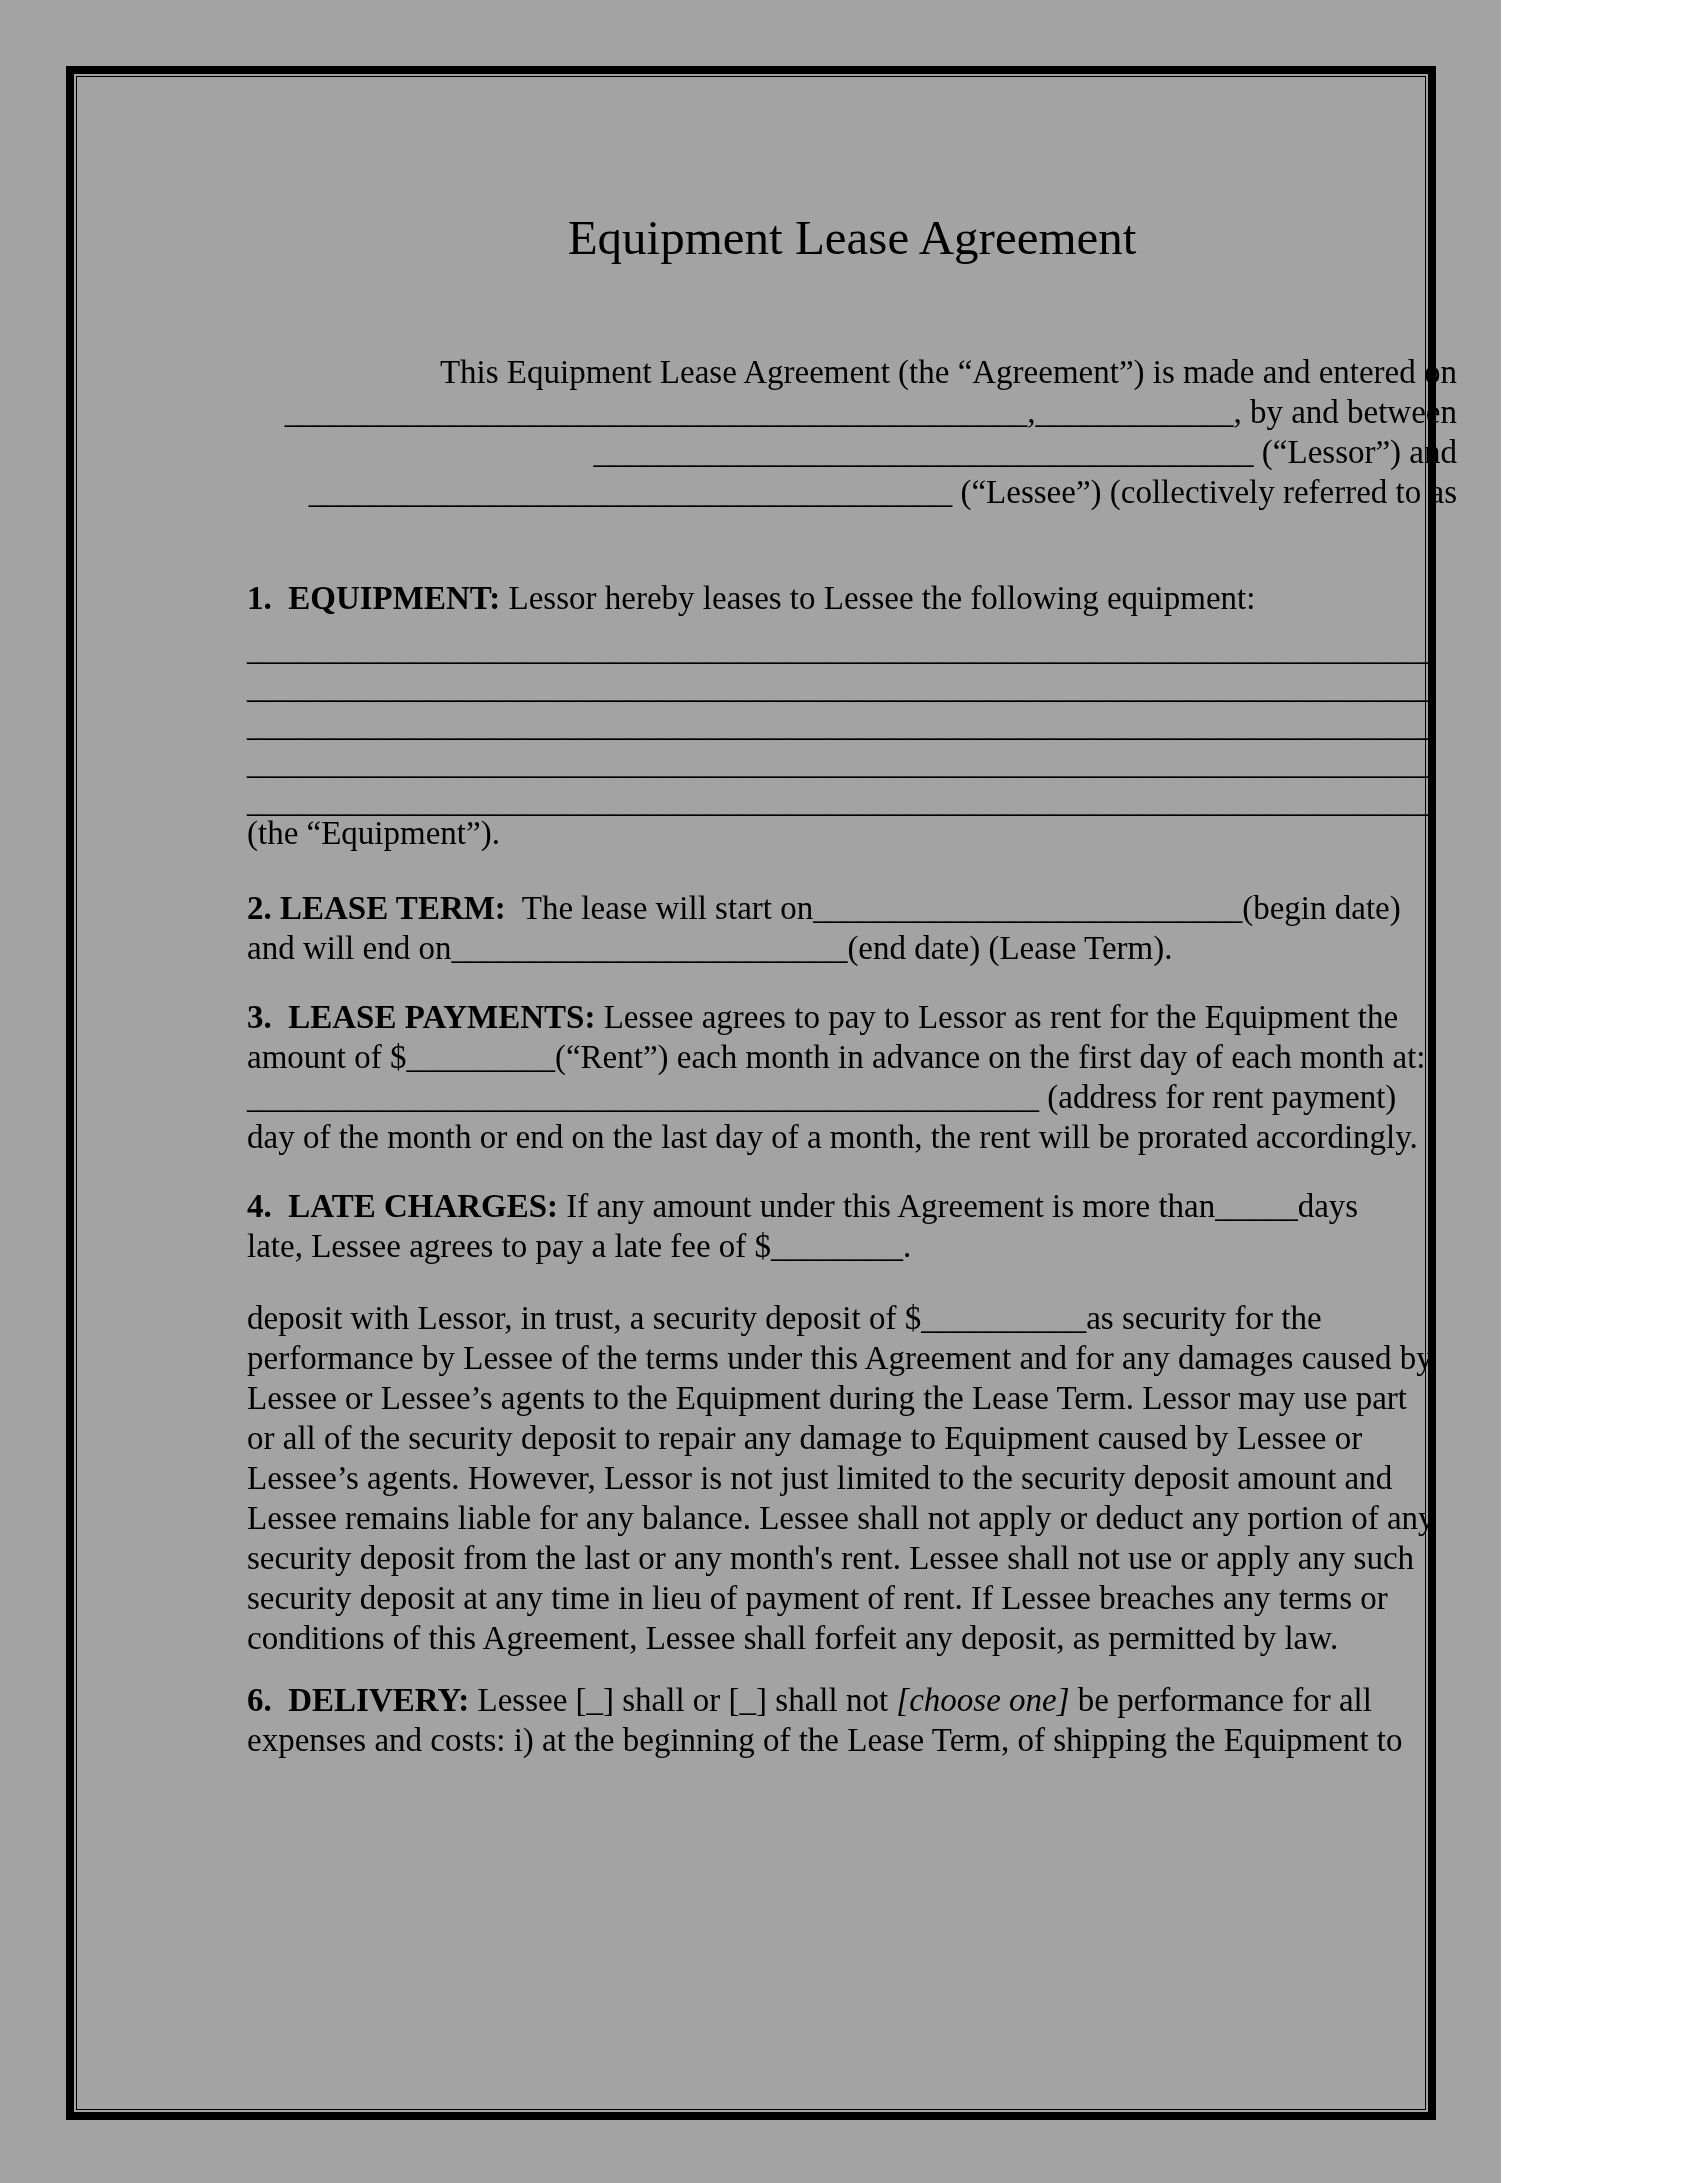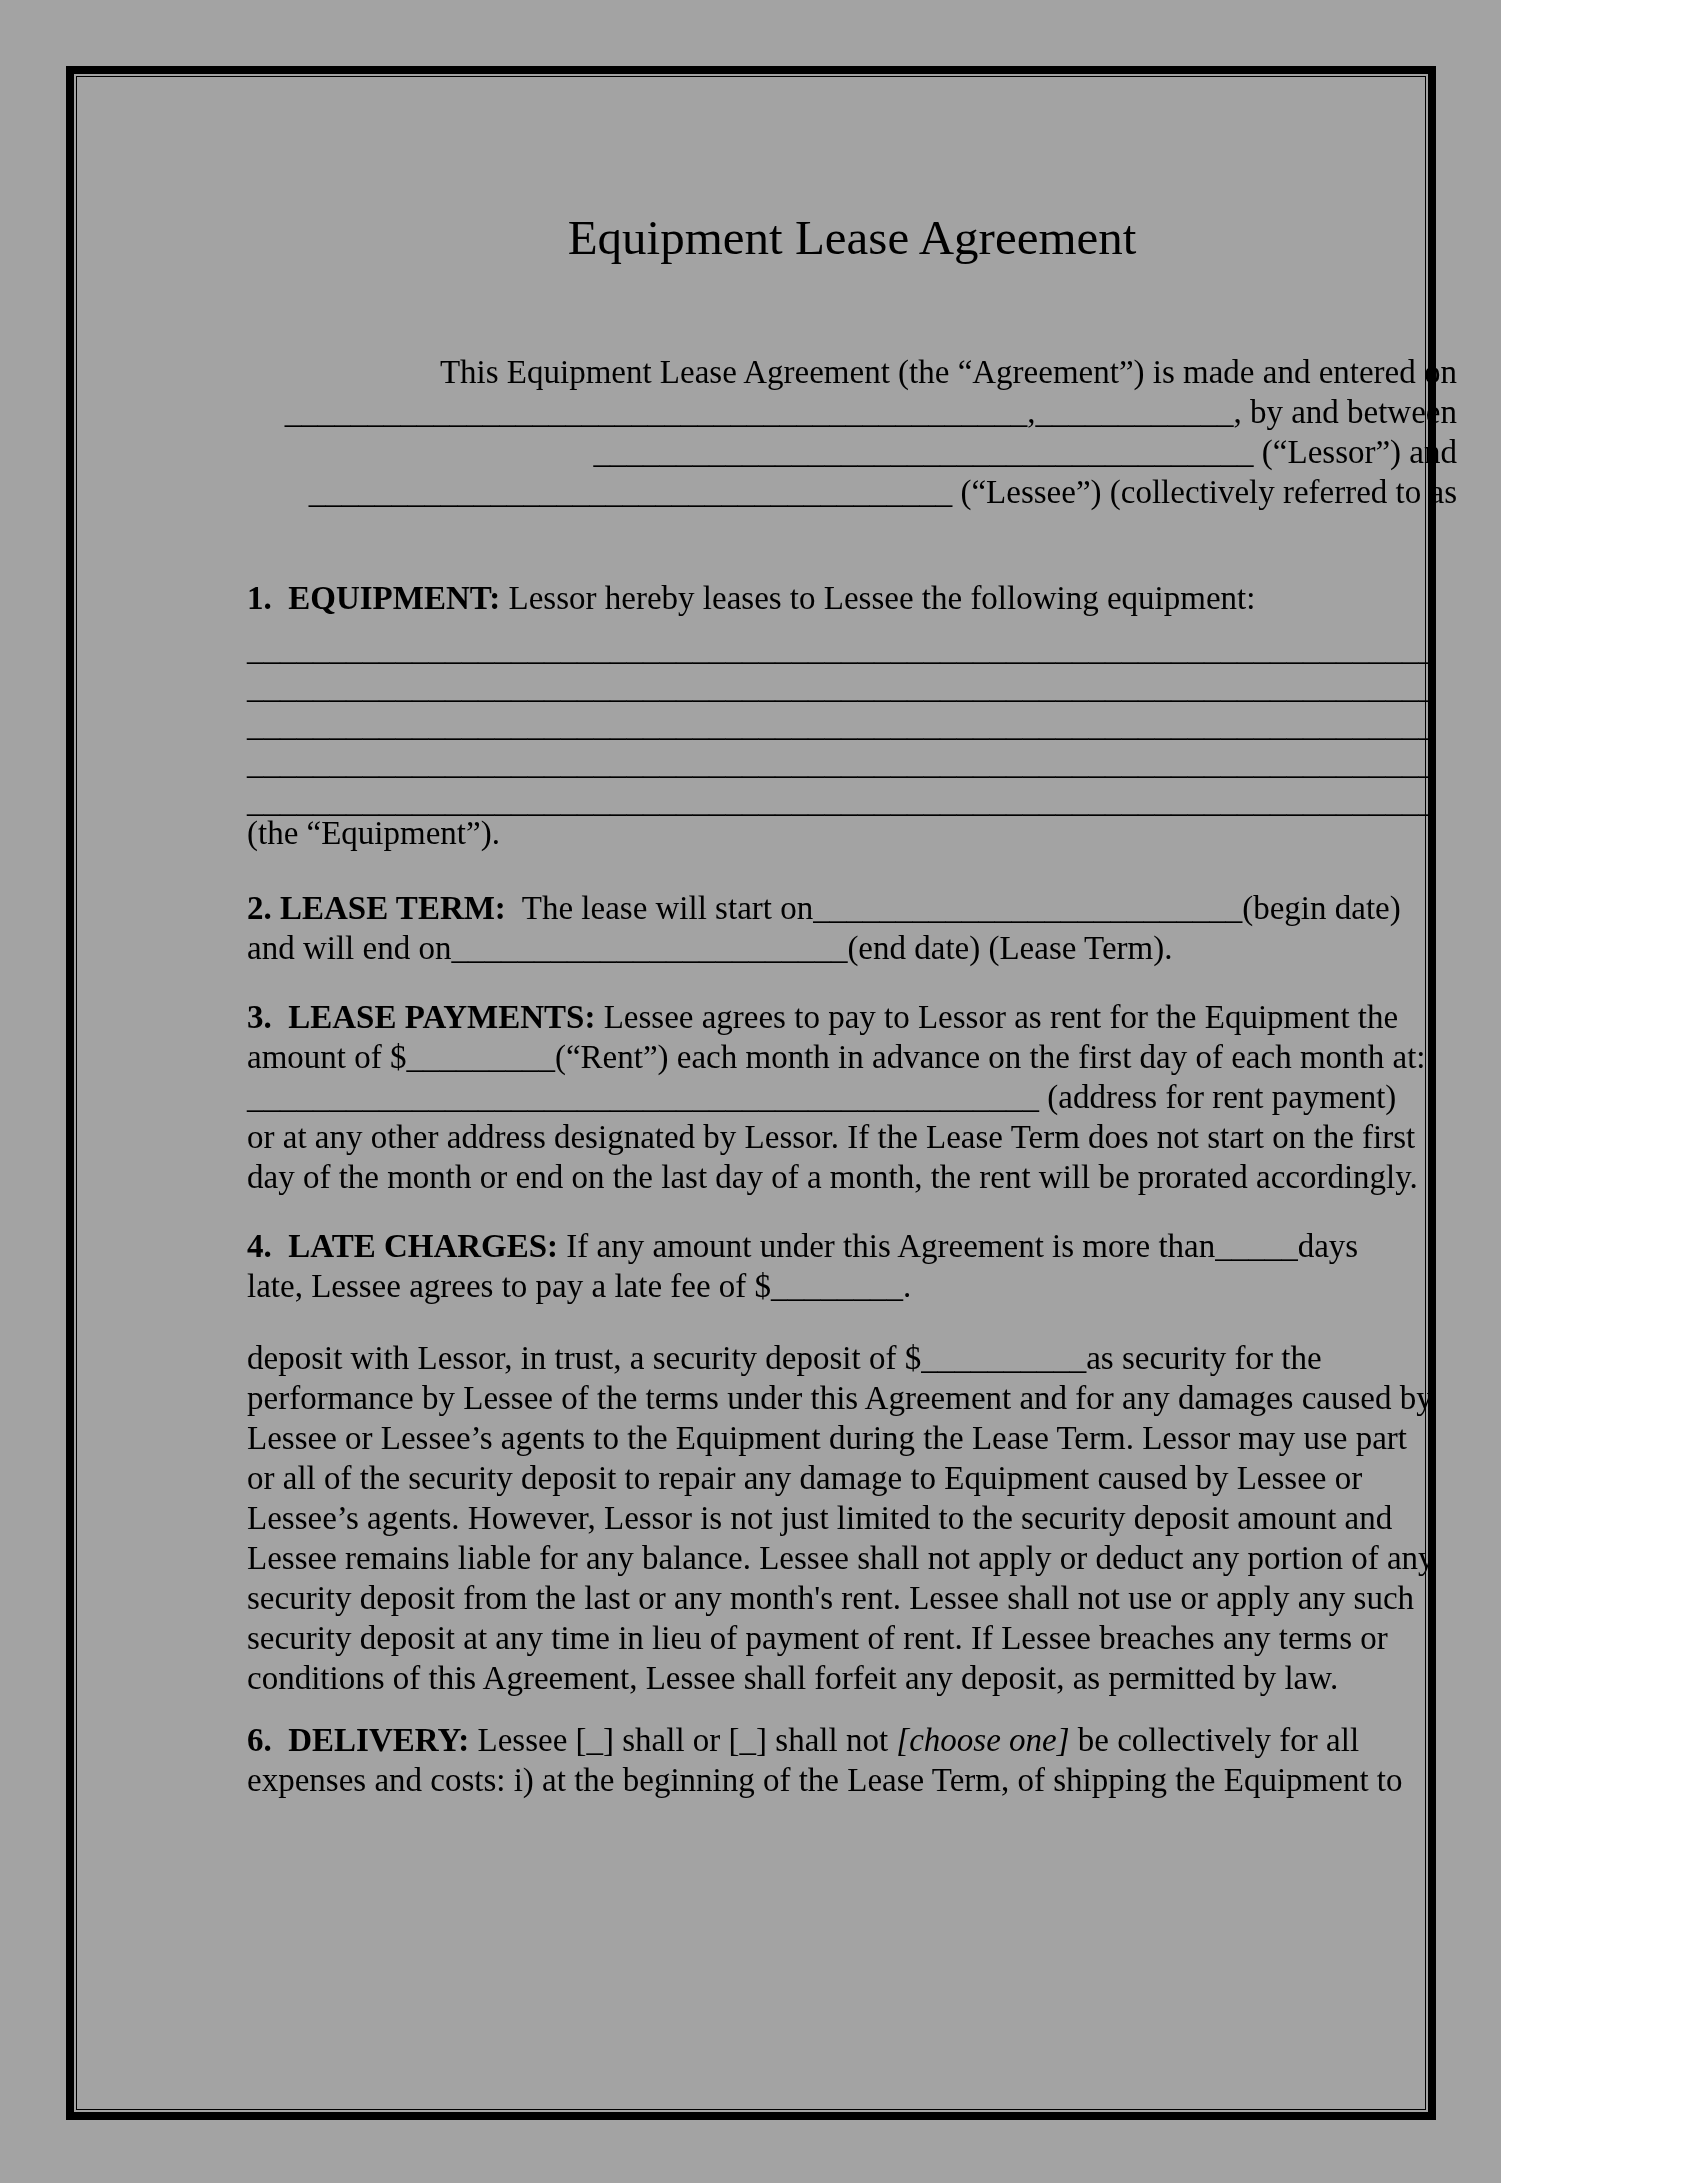--- a/index.html
+++ b/index.html
@@ -101,21 +101,20 @@
 
     <div class="para p-sec2">
       <div class="line"><strong>2. LEASE TERM:</strong><span>  The lease will start on__________________________(begin date)</span></div>
       <div class="line">and will end on________________________(end date) (Lease Term).</div>
     </div>
 
     <div class="para p-sec3">
       <div class="line"><strong>3.  LEASE PAYMENTS:</strong><span> Lessee agrees to pay to Lessor as rent for the Equipment the</span></div>
       <div class="line">amount of $_________(“Rent”) each month in advance on the first day of each month at:</div>
       <div class="line">________________________________________________ (address for rent payment)</div>
-      <div class="line">or at any other address designated by Lessor. If the Lease Term does not start on the first</div>
       <div class="line">day of the month or end on the last day of a month, the rent will be prorated accordingly.</div>
     </div>
 
     <div class="para p-sec4">
       <div class="line"><strong>4.  LATE CHARGES:</strong><span> If any amount under this Agreement is more than_____days</span></div>
       <div class="line">late, Lessee agrees to pay a late fee of $________.</div>
     </div>
 
     <div class="para p-sec5">
       <div class="line">deposit with Lessor, in trust, a security deposit of $__________as security for the</div>
@@ -123,19 +122,19 @@
       <div class="line">Lessee or Lessee’s agents to the Equipment during the Lease Term. Lessor may use part</div>
       <div class="line">or all of the security deposit to repair any damage to Equipment caused by Lessee or</div>
       <div class="line">Lessee’s agents. However, Lessor is not just limited to the security deposit amount and</div>
       <div class="line">Lessee remains liable for any balance. Lessee shall not apply or deduct any portion of any</div>
       <div class="line">security deposit from the last or any month's rent. Lessee shall not use or apply any such</div>
       <div class="line">security deposit at any time in lieu of payment of rent. If Lessee breaches any terms or</div>
       <div class="line">conditions of this Agreement, Lessee shall forfeit any deposit, as permitted by law.</div>
     </div>
 
     <div class="para p-sec6">
-      <div class="line"><strong>6.  DELIVERY:</strong><span> Lessee [_] shall or [_] shall not </span><em>[choose one]</em><span> be collectively for all</span></div>
+      <div class="line"><strong>6.  DELIVERY:</strong><span> Lessee [_] shall or [_] shall not </span><em>[choose one]</em><span> be performance for all</span></div>
       <div class="line">expenses and costs: i) at the beginning of the Lease Term, of shipping the Equipment to</div>
     </div>
 
   </div>
 </div>
 
 
 </body></html>

